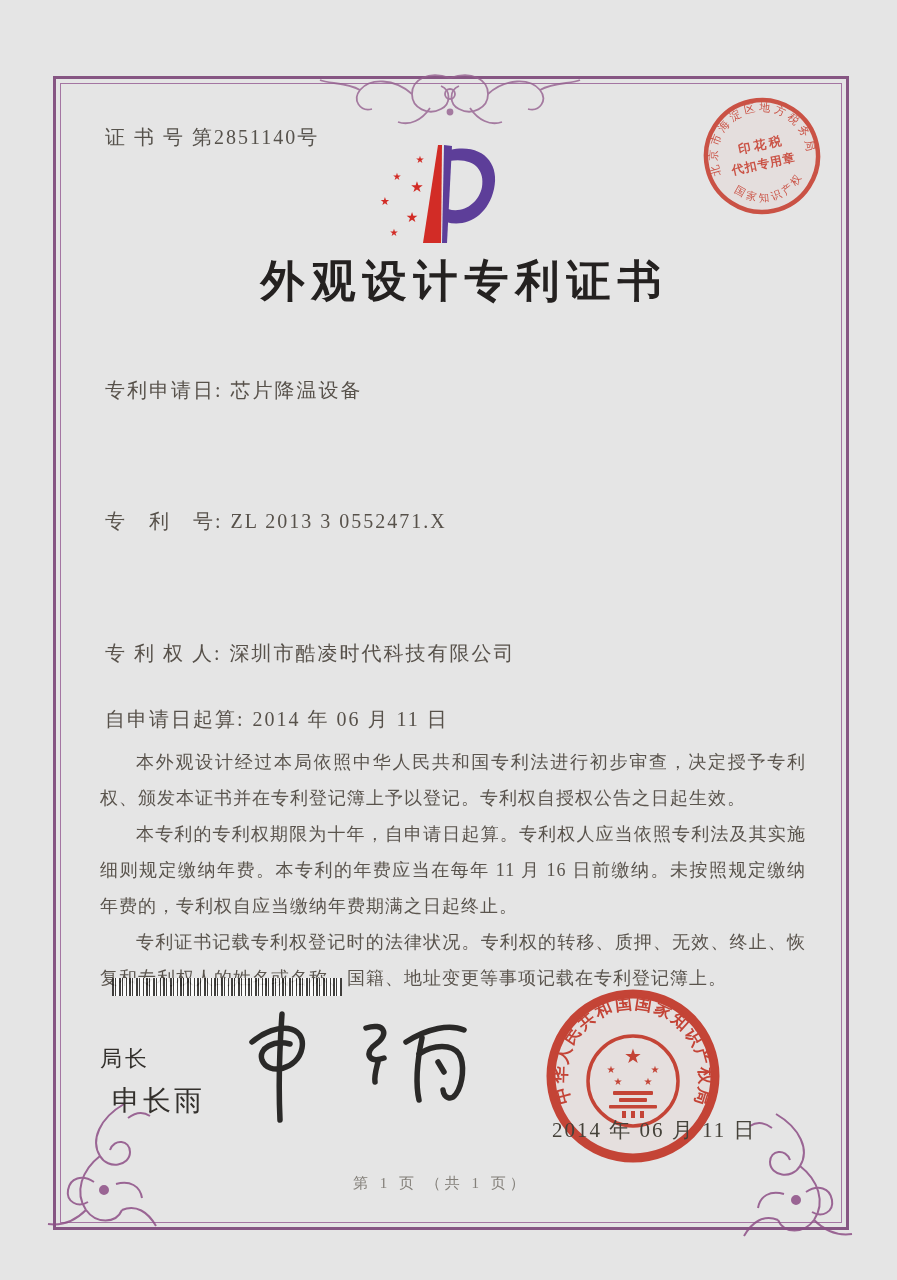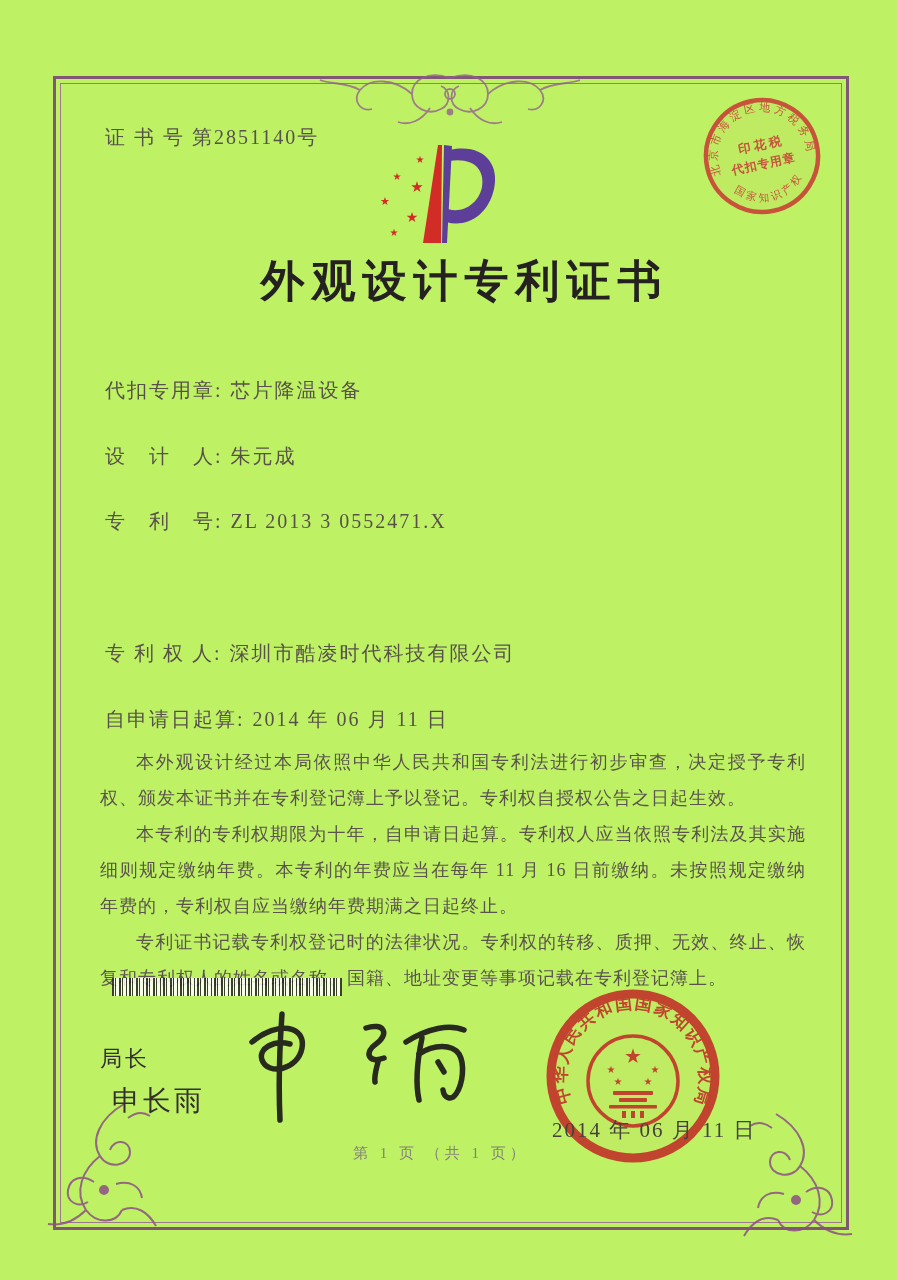--- a/index.html
+++ b/index.html
@@ -1,18 +1,18 @@
 <!DOCTYPE html>
 <html><head>
 <meta charset="utf-8">
 <style>
   * { margin:0; padding:0; box-sizing:border-box; }
   html,body { background:#ffffff; }
   body { font-family:"Liberation Serif","DejaVu Serif",serif; }
-  .page { position:relative; width:897px; height:1280px; background:#bef264; overflow:hidden; }
+  .page { position:relative; width:897px; height:1280px; background:#e5e5e5; overflow:hidden; }
 
   
   .frame-outer { position:absolute; left:53px; top:76px; width:796px; height:1154px;
     border:3px solid #7b4678; opacity:.9; }
   .frame-inner { position:absolute; left:60px; top:83px; width:782px; height:1140px;
     border:1px solid #996196; opacity:.85; }
 
   .ornament { position:absolute; pointer-events:none; }
 
   .cert-no { position:absolute; left:105px; top:124px; font-size:20px; color:#56524c;
@@ -40,21 +40,21 @@
   .signer-title { position:absolute; left:100px; top:1044px; font-size:22px; color:#33302c; letter-spacing:3px; }
   .signer-name  { position:absolute; left:112px; top:1082px; font-size:28px; color:#33302c; letter-spacing:3px; }
   .signature { position:absolute; left:218px; top:998px; }
 
   .seal-main { position:absolute; left:538px; top:981px; opacity:.94; }
   .seal-date { position:absolute; left:552px; top:1116px; font-size:21px; color:#45423a;
     letter-spacing:2px; z-index:5; }
 
   .seal-tax { position:absolute; left:697px; top:91px; transform:rotate(-12deg); opacity:.92; }
 
-  .footer { position:absolute; left:353px; top:1144px; font-size:15px; color:#84807a;
+  .footer { position:absolute; left:353px; top:1174px; font-size:15px; color:#84807a;
     letter-spacing:4px; }
 
   .seal-red { fill:#c23a2c; }
   text.star { font-family:"DejaVu Sans",sans-serif; }
 </style>
 </head>
 <body>
 
 <div class="page">
 
@@ -114,24 +114,21 @@
     <text class="star" x="25" y="37" font-size="10" fill="#d22c26" text-anchor="middle">★</text>
     <text class="star" x="45" y="49" font-size="15" fill="#d22c26" text-anchor="middle">★</text>
     <text class="star" x="13" y="62" font-size="11" fill="#d22c26" text-anchor="middle">★</text>
     <text class="star" x="40" y="79" font-size="14" fill="#d22c26" text-anchor="middle">★</text>
     <text class="star" x="22" y="93" font-size="10" fill="#d22c26" text-anchor="middle">★</text>
   </svg>
 
   <div class="title">外观设计专利证书</div>
 
   <div class="field f0">
-    <span>代扣专用章:</span><span class="val">芯片降温设备</span>
-  </div>
-  <div class="field f1">
-    <span>设　计　人:</span><span class="val">朱元成</span>
+    <span>专利申请日:</span><span class="val">芯片降温设备</span>
   </div>
   <div class="field f2">
     <span>专　利　号:</span><span class="val">ZL 2013 3 0552471.X</span>
   </div>
   <div class="field f4">
     <span>专 利 权 人:</span><span class="val">深圳市酷凌时代科技有限公司</span>
   </div>
   <div class="field f5">
     <span>自申请日起算:</span><span class="val">2014 年 06 月 11 日</span>
   </div>

